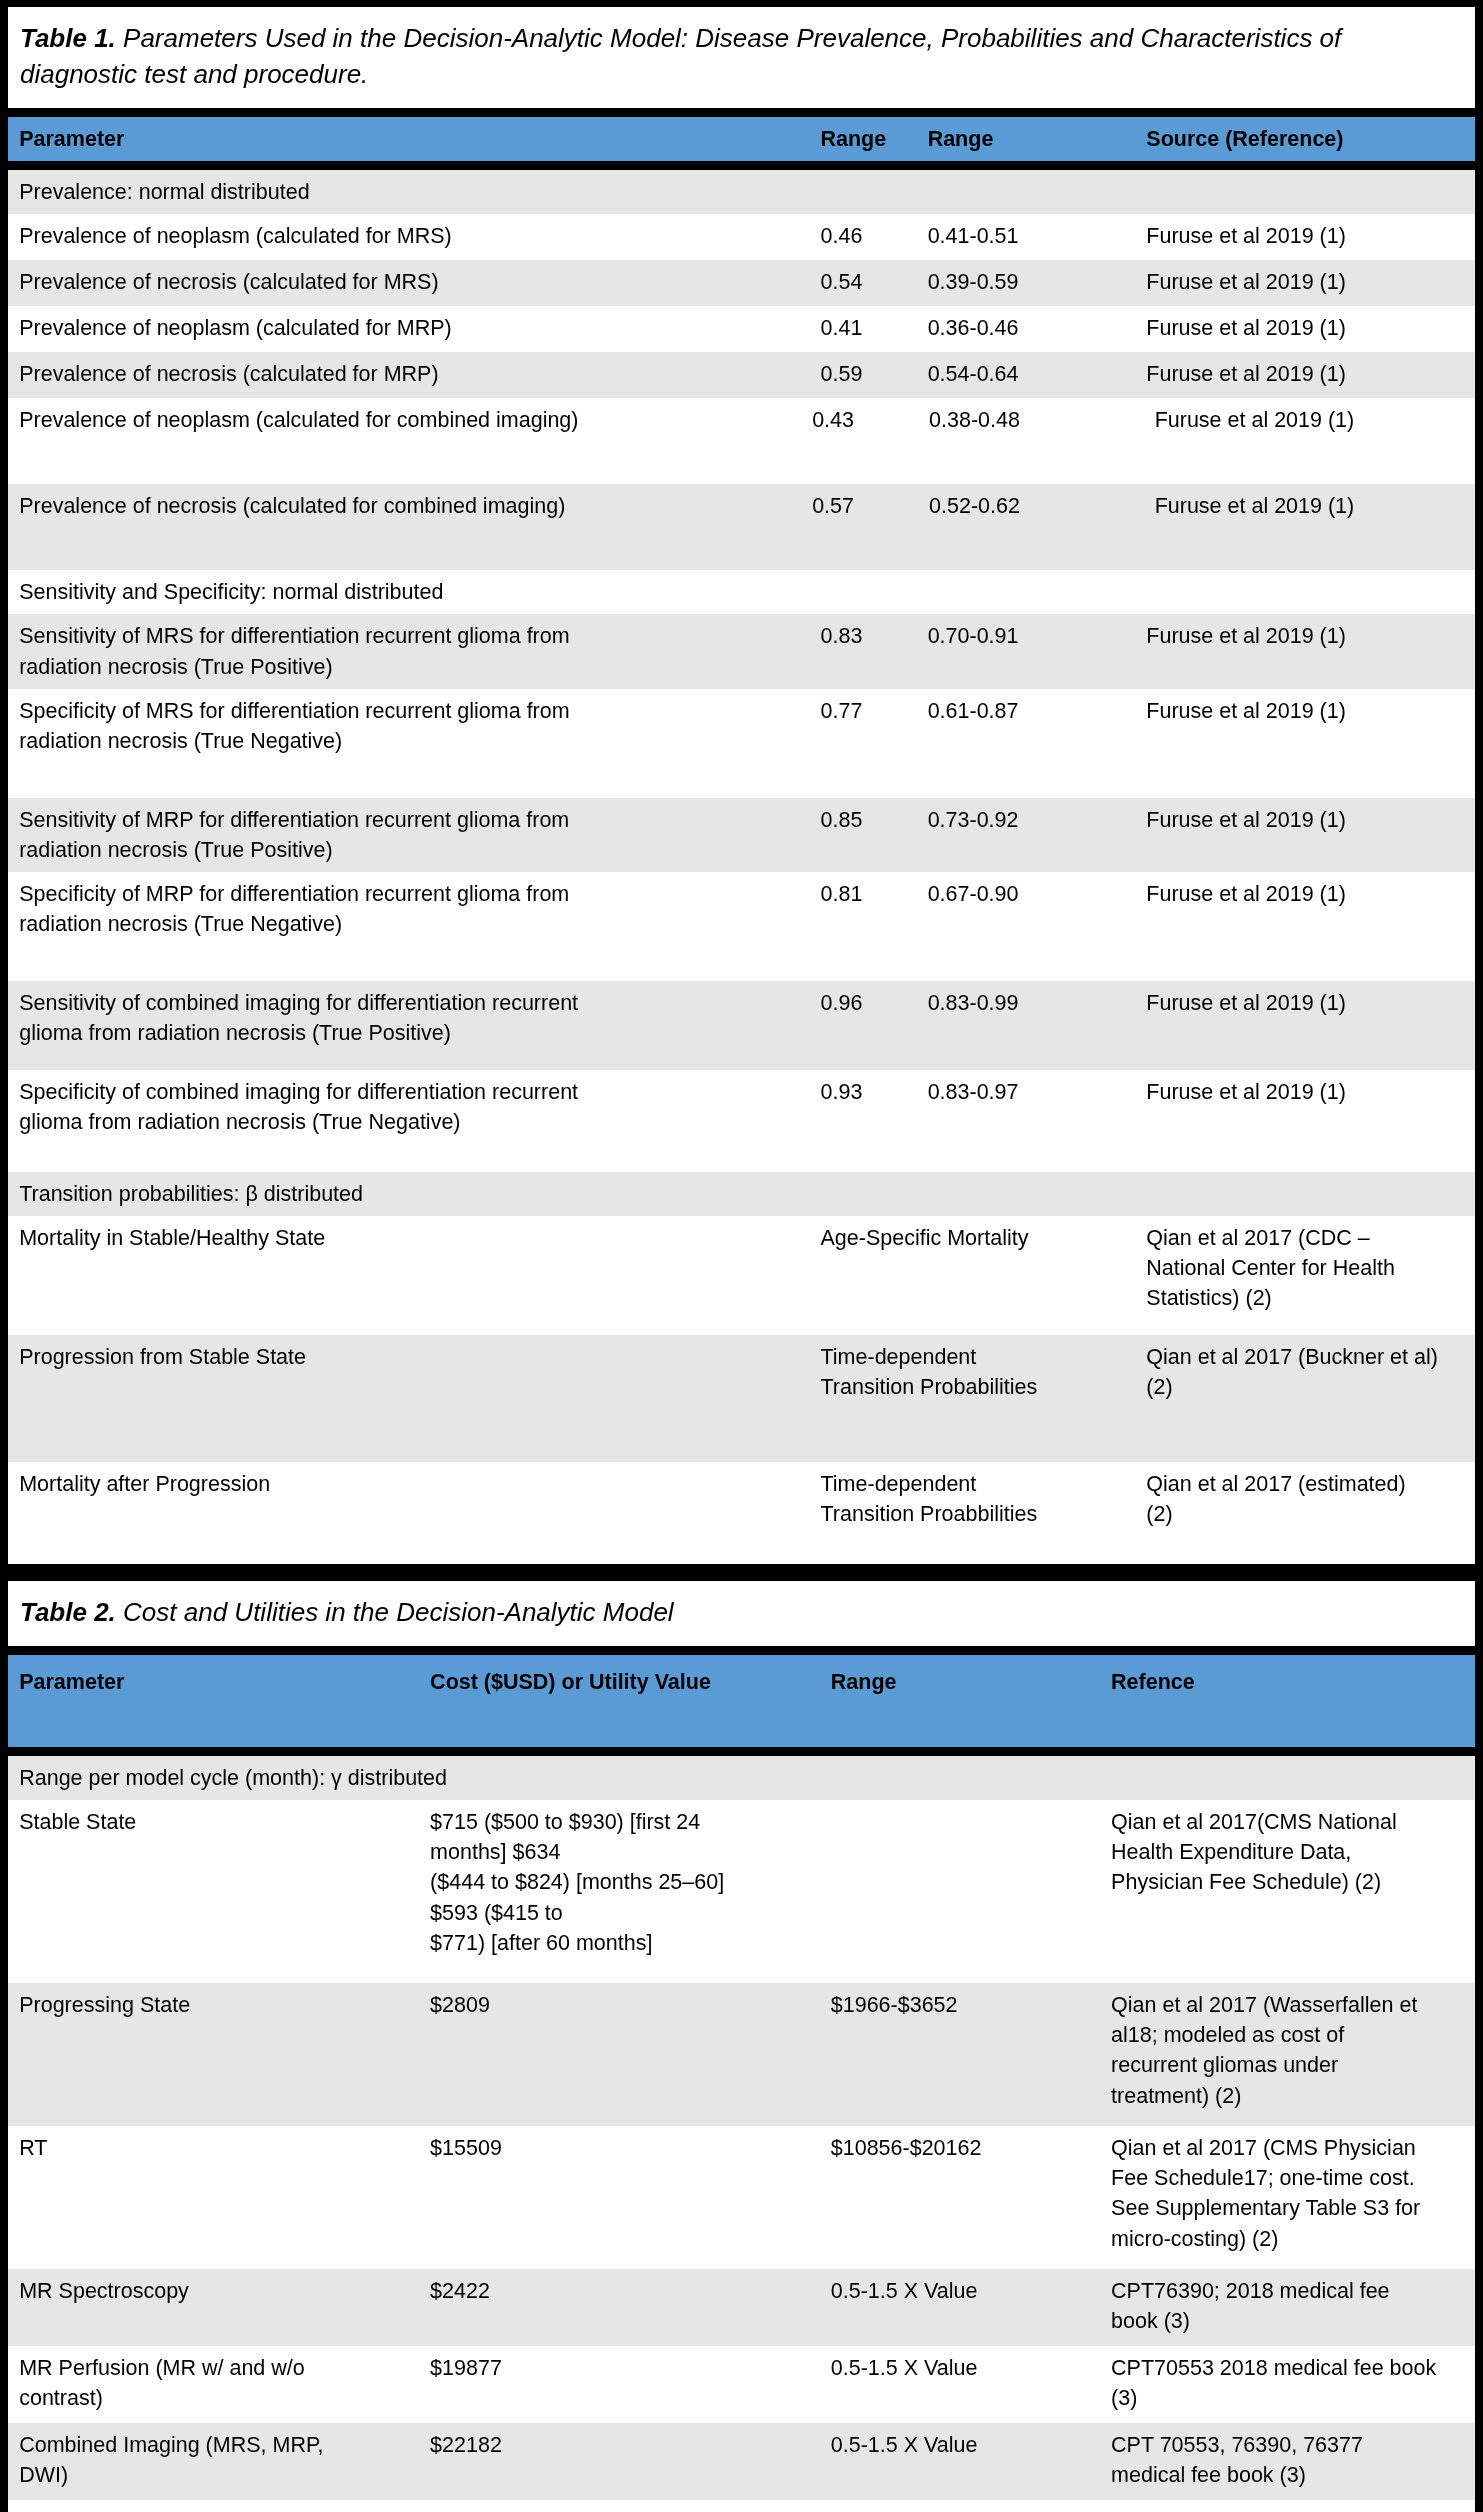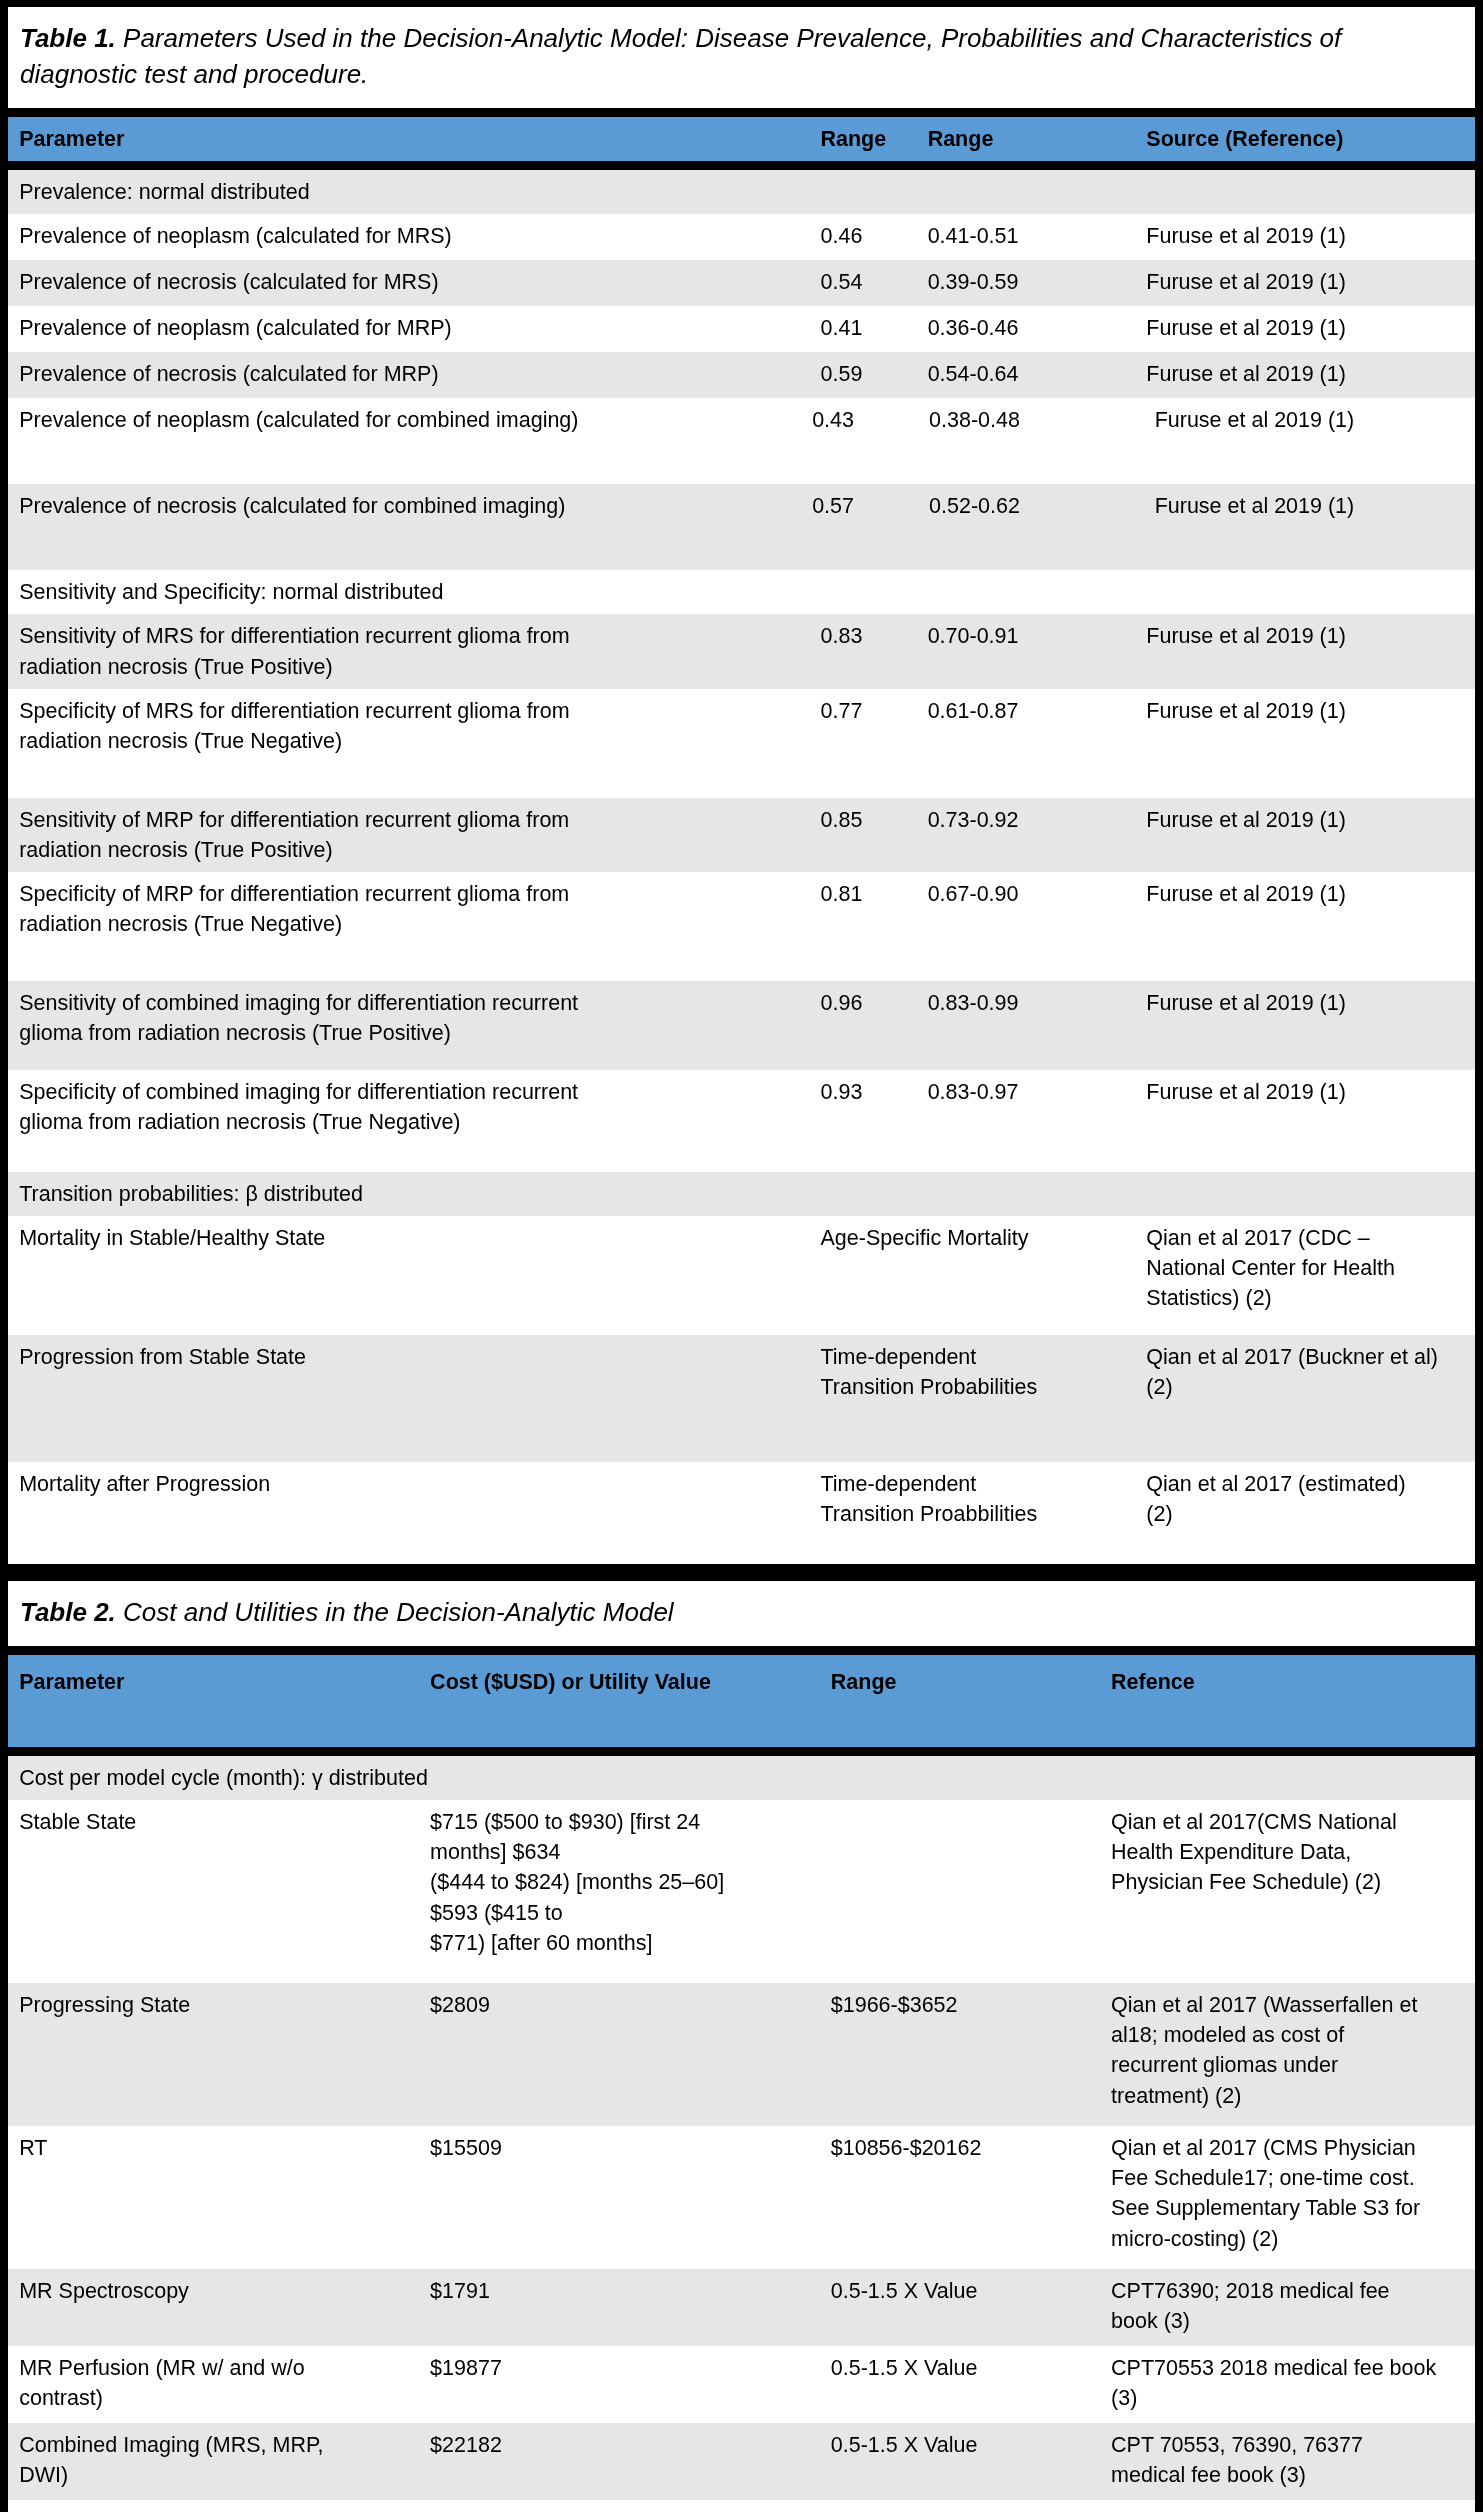--- a/index.html
+++ b/index.html
@@ -195,21 +195,21 @@
     <div class="caption"><b>Table 2.</b><span> Cost and Utilities in the Decision-Analytic Model</span></div>
 
     <div class="thead tall" style="background:#5B9BD5;">
       <div class="td c1">Parameter</div>
       <div class="td c2">Cost ($USD) or Utility Value</div>
       <div class="td c3">Range</div>
       <div class="td c4">Refence</div>
     </div>
 
     <div class="tr gray mh56">
-      <div class="td section-label">Cost per model cycle (month): γ distributed</div>
+      <div class="td section-label">Range per model cycle (month): γ distributed</div>
     </div>
 
     <div class="tr white mh238">
       <div class="td c1">Stable State</div>
       <div class="td c2">$715 ($500 to $930) [first 24
 months] $634
 ($444 to $824) [months 25–60]
 $593 ($415 to
 $771) [after 60 months]</div>
       <div class="td c3"></div>
@@ -233,21 +233,21 @@
       <div class="td c2">$15509</div>
       <div class="td c3">$10856-$20162</div>
       <div class="td c4">Qian et al 2017 (CMS Physician
 Fee Schedule17; one-time cost.
 See Supplementary Table S3 for
 micro-costing) (2)</div>
     </div>
 
     <div class="tr gray mh100">
       <div class="td c1">MR Spectroscopy</div>
-      <div class="td c2">$1791</div>
+      <div class="td c2">$2422</div>
       <div class="td c3">0.5-1.5 X Value</div>
       <div class="td c4">CPT76390; 2018 medical fee
 book (3)</div>
     </div>
 
     <div class="tr white mh100">
       <div class="td c1">MR Perfusion (MR w/ and w/o
 contrast)</div>
       <div class="td c2">$19877</div>
       <div class="td c3">0.5-1.5 X Value</div>

